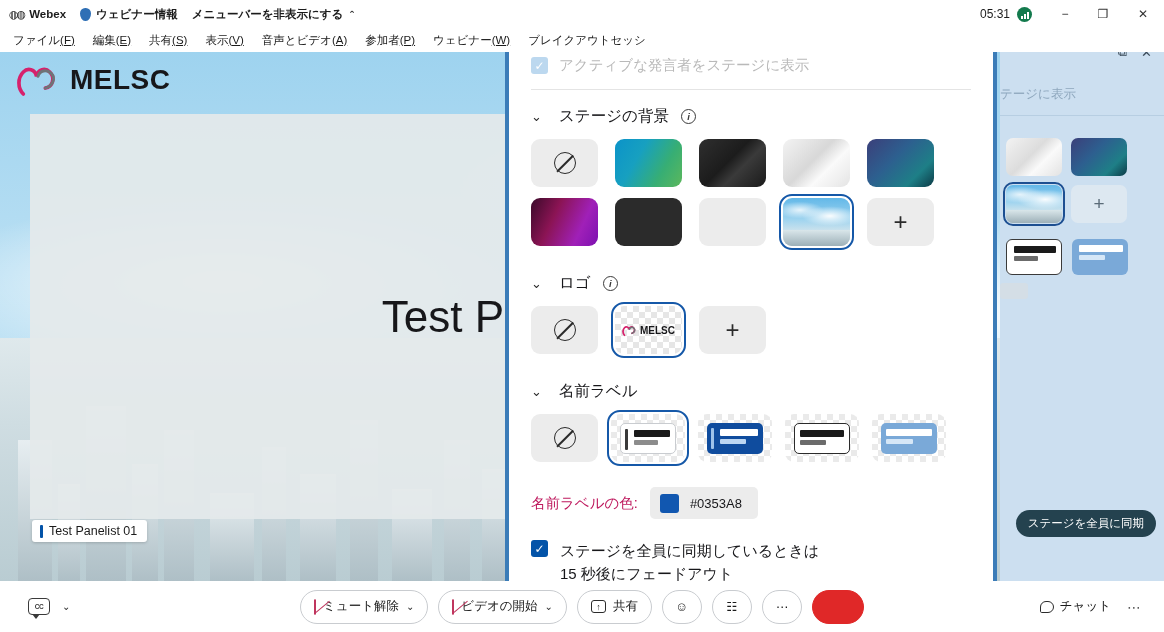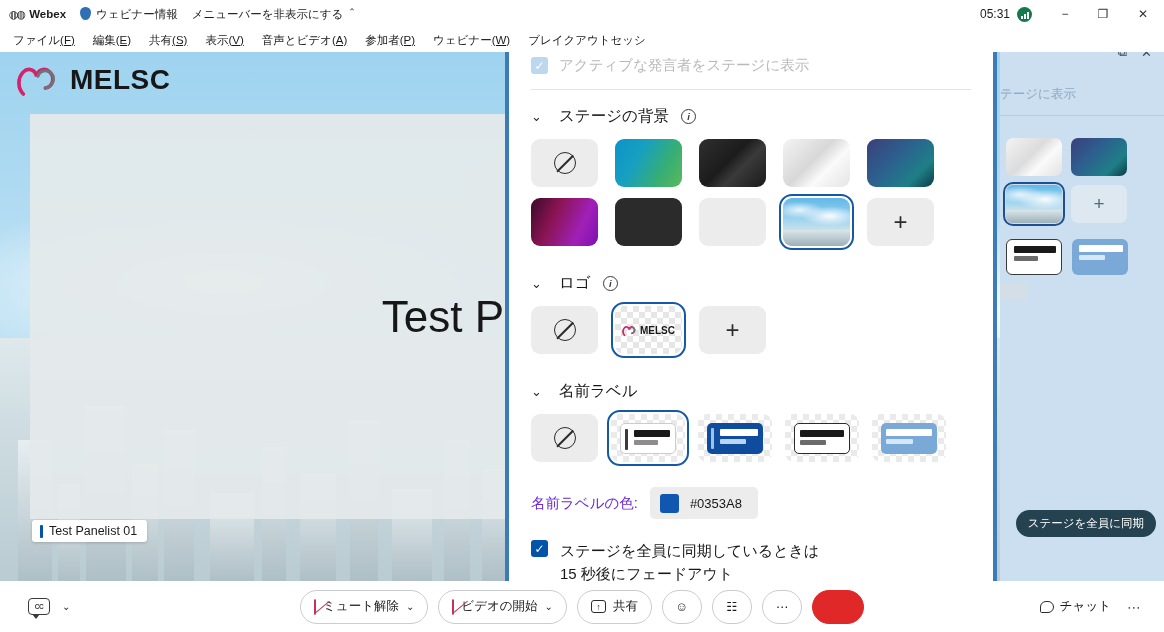--- a/index.html
+++ b/index.html
@@ -19,21 +19,21 @@
 
   
   .titlebar {
     position: absolute; left: 0; top: 0; width: 1164px; height: 28px;
     background: #ffffff; z-index: 30;
     display: flex; align-items: center;
   }
   .tb-left { display: flex; align-items: center; gap: 14px; padding-left: 9px; }
   .webex-brand { display: flex; align-items: center; gap: 5px; font-size: 11.5px; font-weight: bold; color: #1b1b1b; }
   .webex-glyph { font-size: 11px; letter-spacing: -2px; color: #111; font-weight: bold; }
-  .tb-item { display: flex; gap: 5px; font-size: 11.5px; color: #1b1b1b; white-space: nowrap; }
+  .tb-item { display: flex; align-items: center; gap: 5px; font-size: 11.5px; color: #1b1b1b; white-space: nowrap; font-weight: bold; }
   .blue-dot {
     width: 11px; height: 13px; border-radius: 50% 50% 50% 50% / 45% 45% 62% 62%;
     background: #2f6fb5; display: inline-block;
   }
   .tb-caret { font-size: 9px; color: #333; }
   .tb-right {
     position: absolute; right: 0; top: 0; height: 28px;
     display: flex; align-items: center; gap: 0px;
   }
   .clock { font-size: 12px; color: #1b1b1b; margin-right: 7px; }
@@ -263,21 +263,21 @@
     background-size: 12px 12px; background-position: 0 0, 6px 6px;
   }
   .nlthumb.none-bg { background: #ececec; }
   .nlcard { width: 56px; height: 31px; border-radius: 5px; position: relative; padding: 6px 5px 0 7px; }
   .nlbar { height: 7px; border-radius: 1px; }
   .nlbar.sm { height: 5px; width: 58%; margin-top: 3px; }
   .nl-accent { position:absolute; left: 4px; top: 5px; width: 3px; height: 21px; border-radius:1px; }
   .nlthumb.selected { outline: 2.5px solid #1558a8; outline-offset: 2px; }
 
   .color-row { display: flex; align-items: center; gap: 12px; padding: 14px 0 6px 0; }
-  .color-row-label { font-size: 14.5px; color: #6d28d9; }
+  .color-row-label { font-size: 14.5px; color: #be185d; }
   .color-field {
     background: #ececec; border-radius: 5px; height: 32px; display: flex;
     align-items: center; gap: 11px; padding: 0 16px 0 10px;
   }
   .swatch { width: 19px; height: 19px; border-radius: 3px; }
   .hexval { font-size: 13px; color: #17171a; }
 
   .bottom-check {
     display: flex; align-items: flex-start; gap: 12px; padding: 14px 0 0 0;
   }

